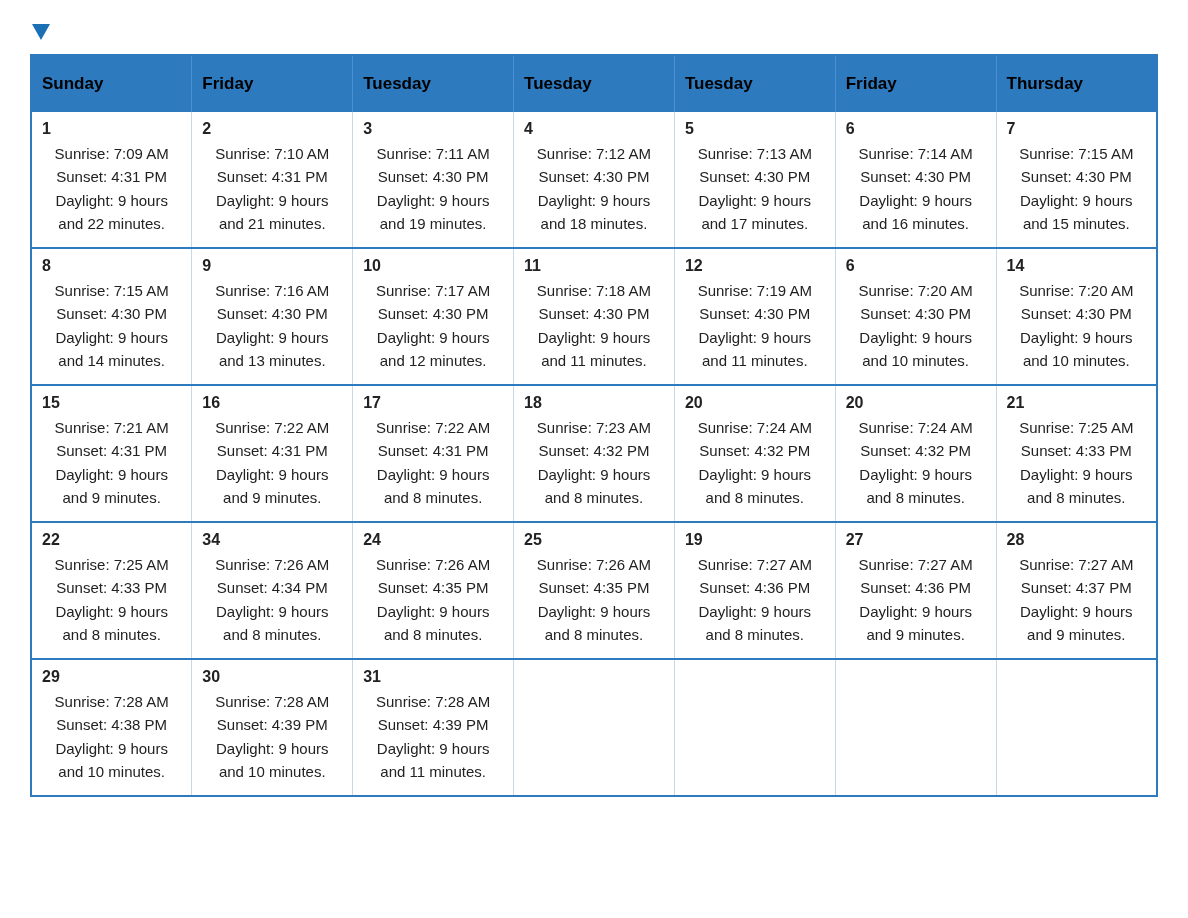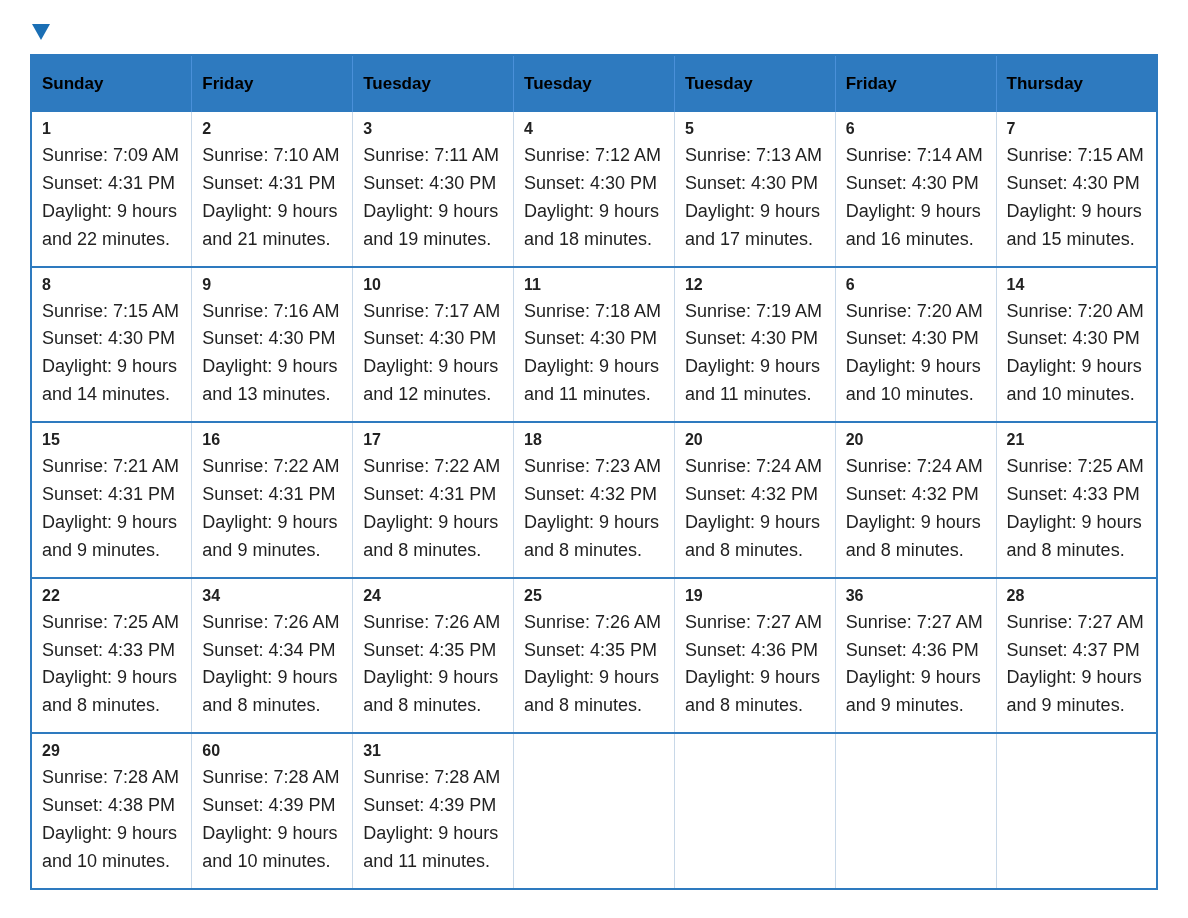--- a/index.html
+++ b/index.html
@@ -92,23 +92,24 @@
     tbody tr td:last-child {
       border-right: none;
     }
     .day-num {
       font-size: 16px;
       font-weight: bold;
       margin-bottom: 4px;
       display: block;
     }
     .day-info {
-      font-size: 18px;
+      font-size: 15px;
       line-height: 1.55;
       color: #222;
+      text-align: center;
     }
     .empty-cell {
       background: #fff;
     }
   </style>
 </head>
 <body>
 
 <div class="header">
   <div class="logo">
@@ -242,35 +243,35 @@
         </td>
         <td>
           <span class="day-num">25</span>
           <div class="day-info">Sunrise: 7:26 AM<br>Sunset: 4:35 PM<br>Daylight: 9 hours<br>and 8 minutes.</div>
         </td>
         <td>
           <span class="day-num">19</span>
           <div class="day-info">Sunrise: 7:27 AM<br>Sunset: 4:36 PM<br>Daylight: 9 hours<br>and 8 minutes.</div>
         </td>
         <td>
-          <span class="day-num">36</span>
+          <span class="day-num">27</span>
           <div class="day-info">Sunrise: 7:27 AM<br>Sunset: 4:36 PM<br>Daylight: 9 hours<br>and 9 minutes.</div>
         </td>
         <td>
           <span class="day-num">28</span>
           <div class="day-info">Sunrise: 7:27 AM<br>Sunset: 4:37 PM<br>Daylight: 9 hours<br>and 9 minutes.</div>
         </td>
       </tr>
       <tr>
         <td>
           <span class="day-num">29</span>
           <div class="day-info">Sunrise: 7:28 AM<br>Sunset: 4:38 PM<br>Daylight: 9 hours<br>and 10 minutes.</div>
         </td>
         <td>
-          <span class="day-num">60</span>
+          <span class="day-num">30</span>
           <div class="day-info">Sunrise: 7:28 AM<br>Sunset: 4:39 PM<br>Daylight: 9 hours<br>and 10 minutes.</div>
         </td>
         <td>
           <span class="day-num">31</span>
           <div class="day-info">Sunrise: 7:28 AM<br>Sunset: 4:39 PM<br>Daylight: 9 hours<br>and 11 minutes.</div>
         </td>
         <td class="empty-cell"></td>
         <td class="empty-cell"></td>
         <td class="empty-cell"></td>
         <td class="empty-cell"></td>

